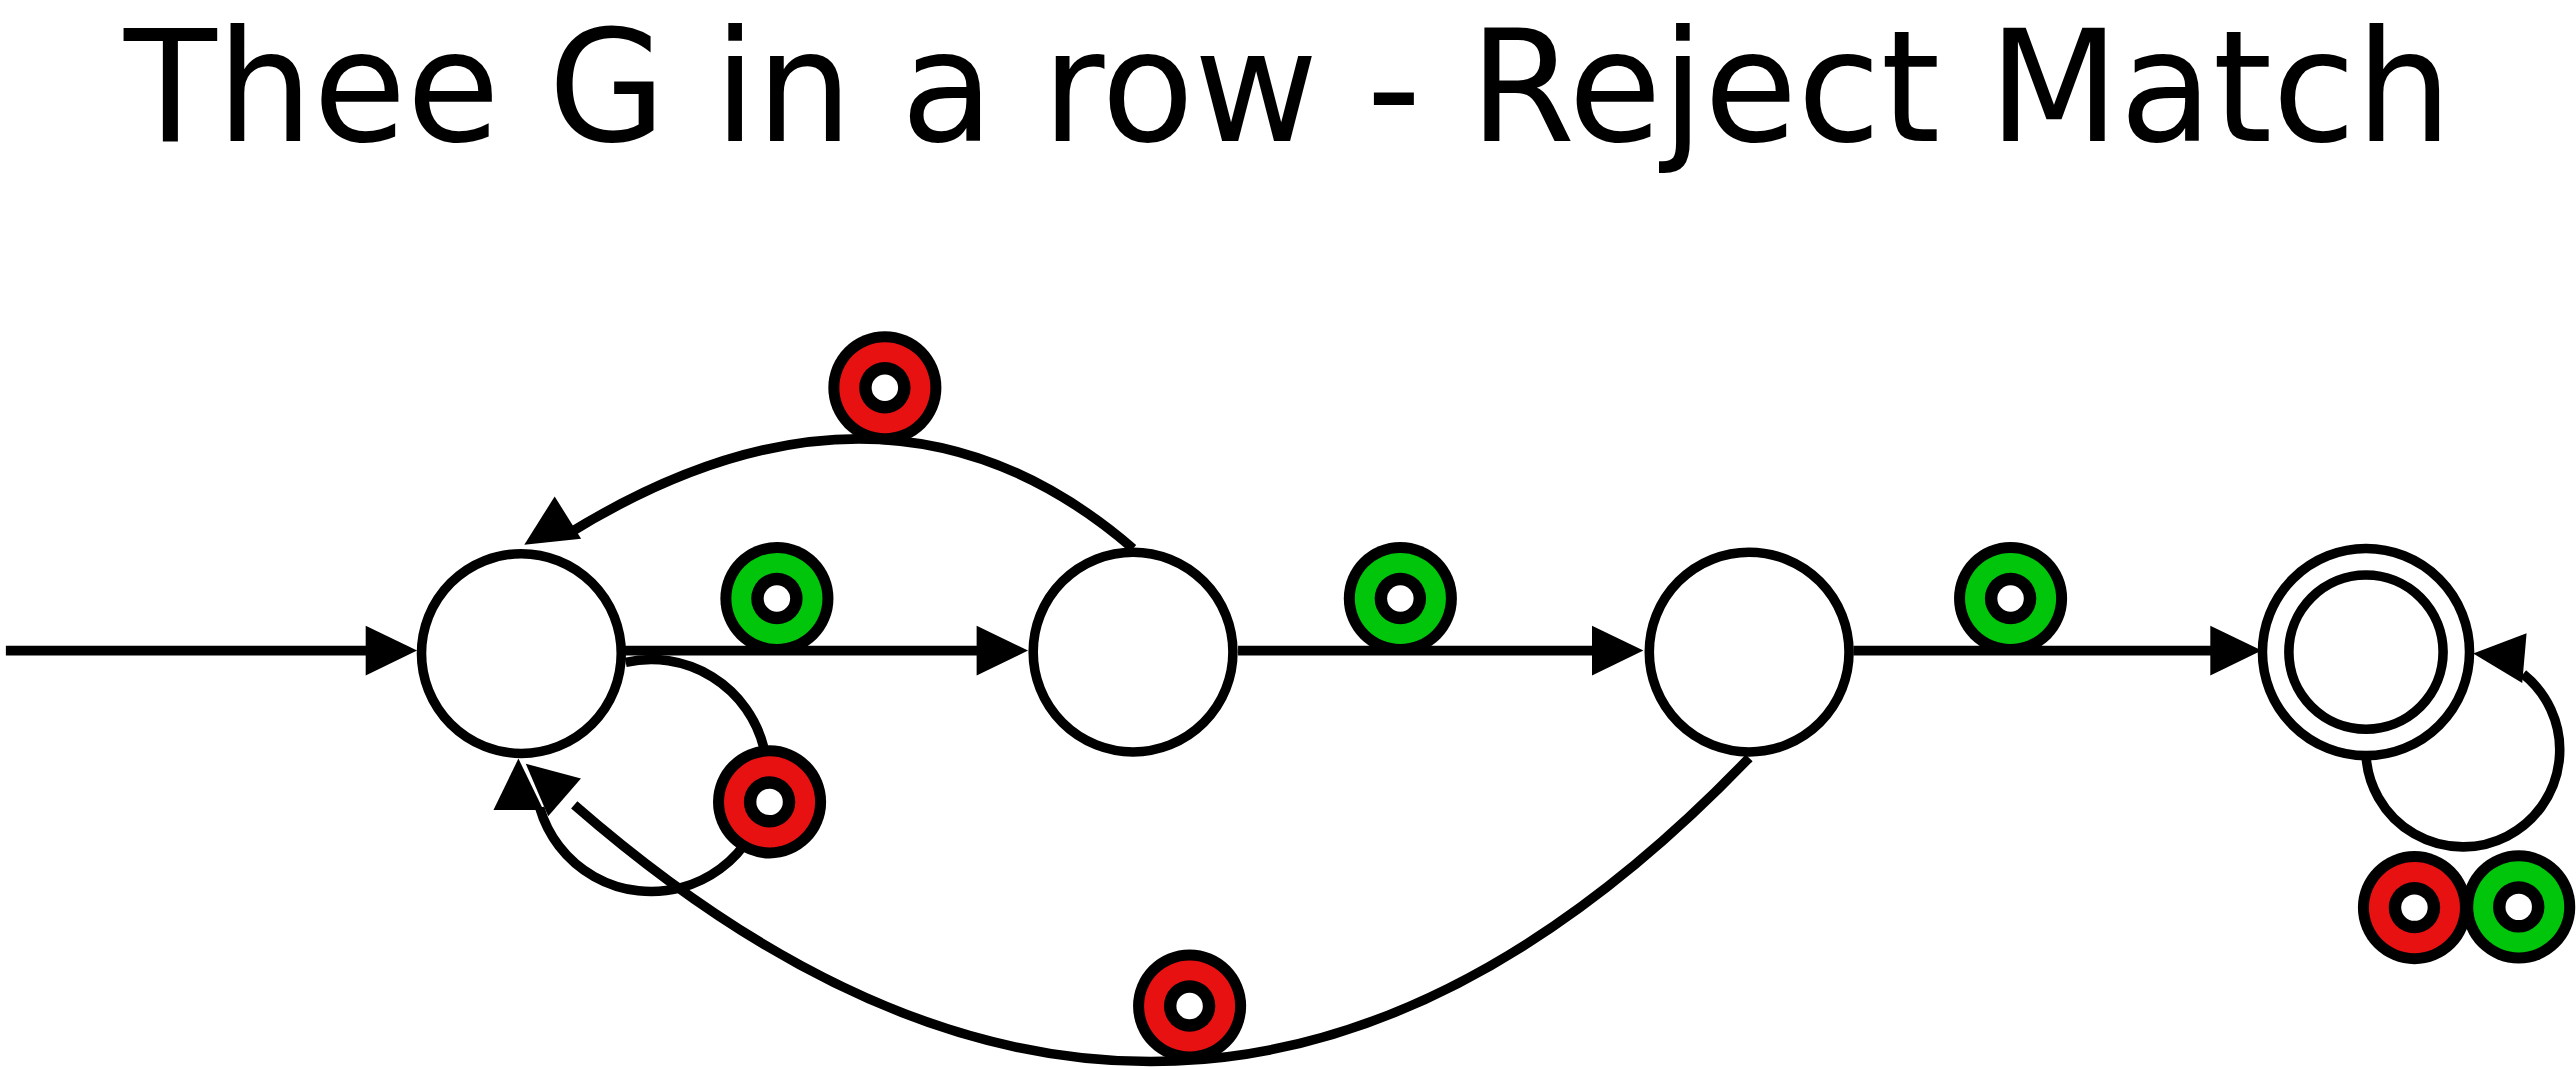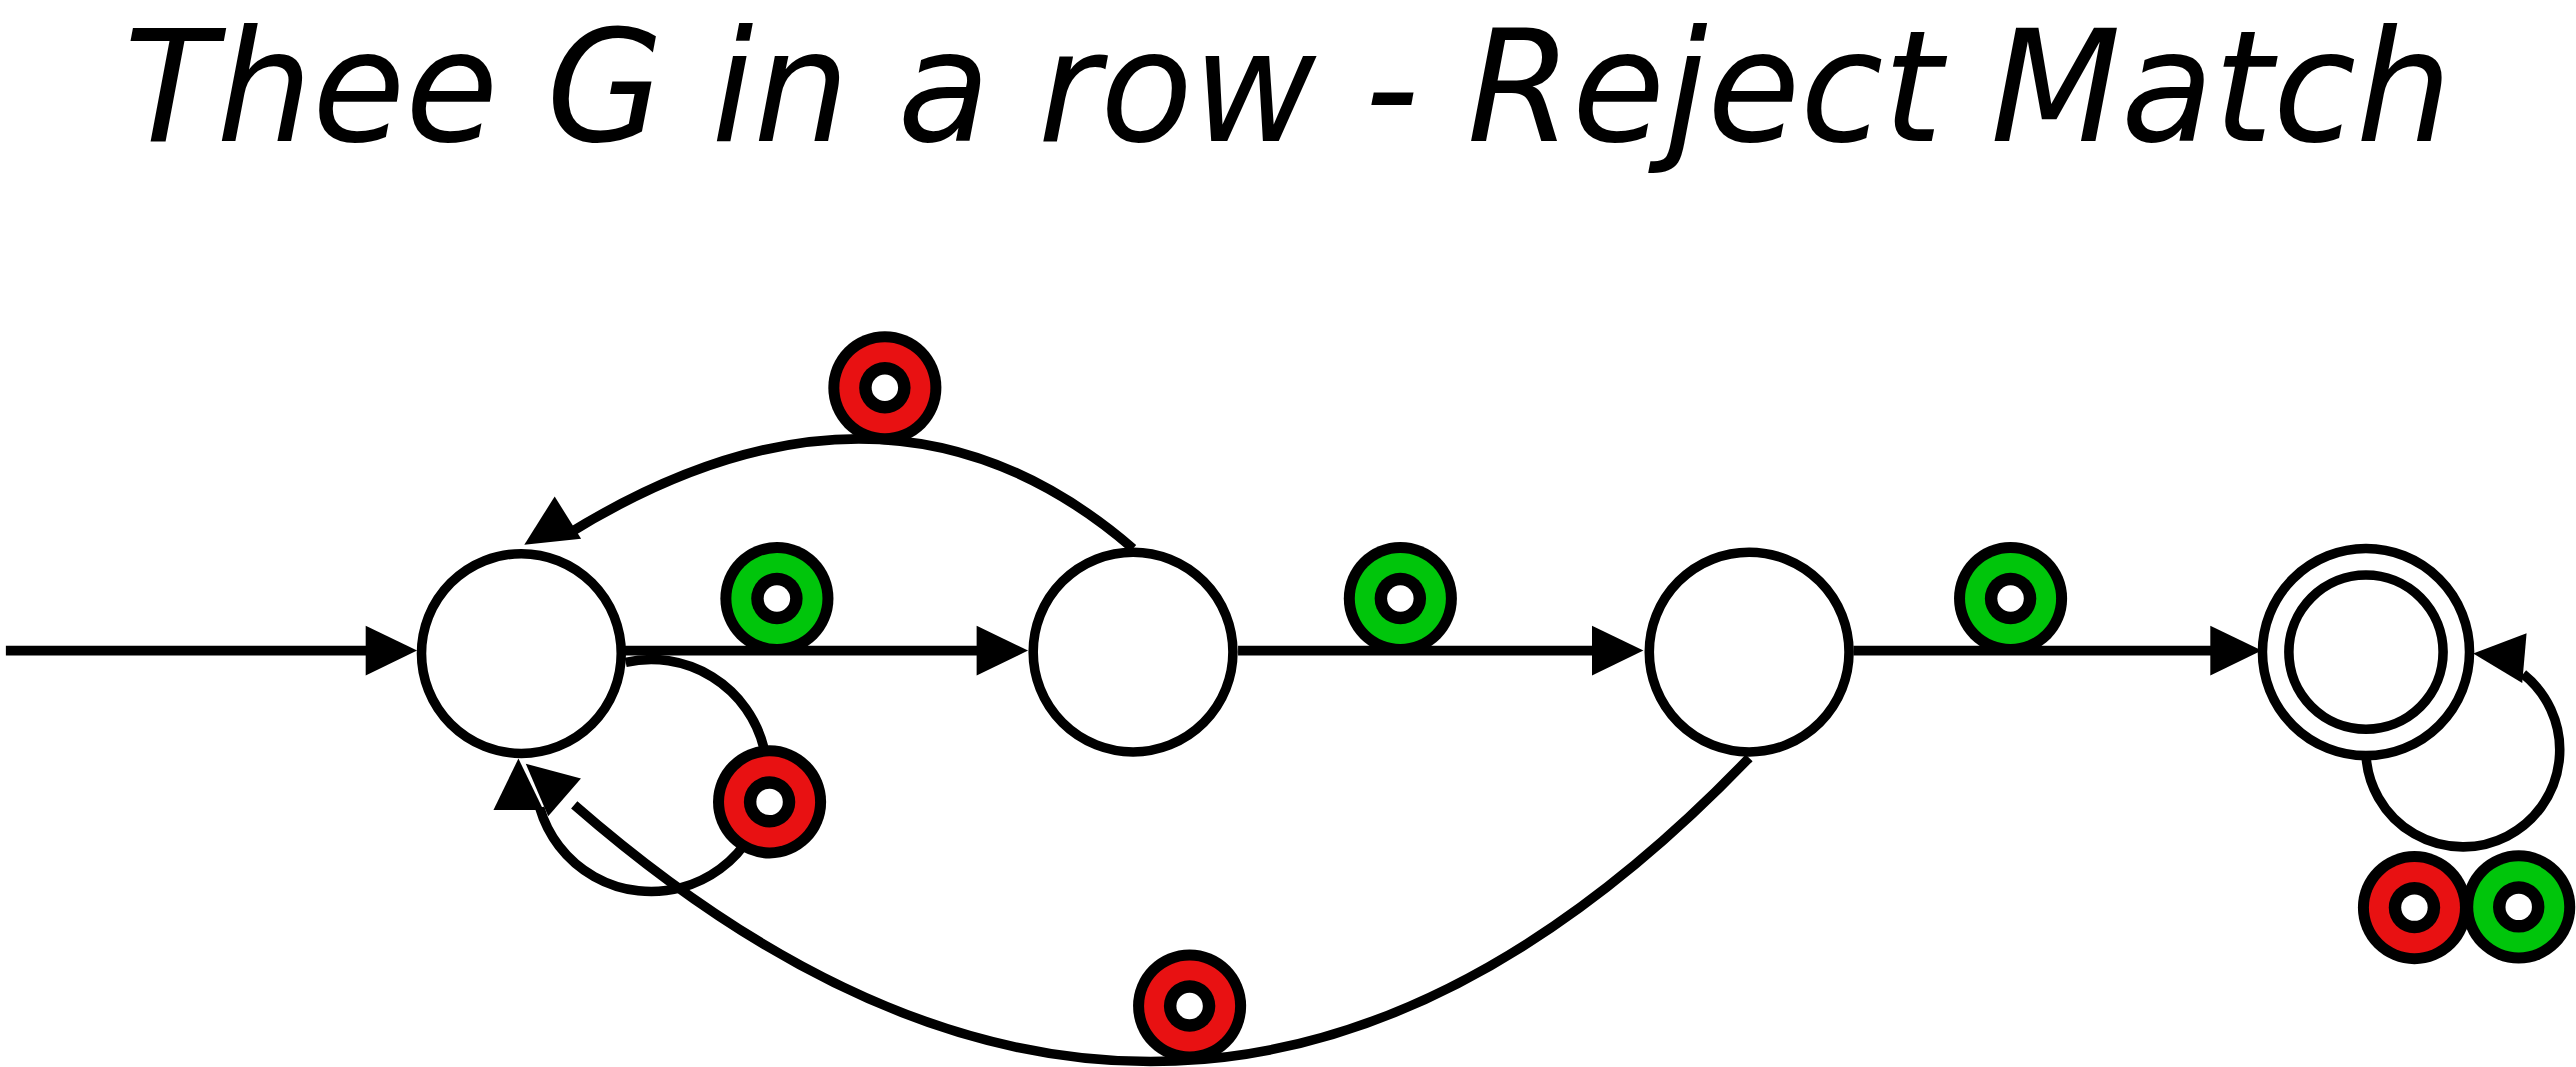--- a/index.html
+++ b/index.html
@@ -4,21 +4,20 @@
 <style>
   html, body {
     margin: 0;
     padding: 0;
     background: #ffffff;
   }
   .figure-page {
     width: 100%;
     background: #a3a3a3;
     font-family: "DejaVu Sans", "Liberation Sans", sans-serif;
-    font-style: italic;
   }
   svg.automaton {
     display: block;
     width: 100%;
     height: auto;
     background: #ffffff;
   }
   .figure-title-text {
     font-family: "DejaVu Sans", "Liberation Sans", sans-serif;
     font-weight: 400;

